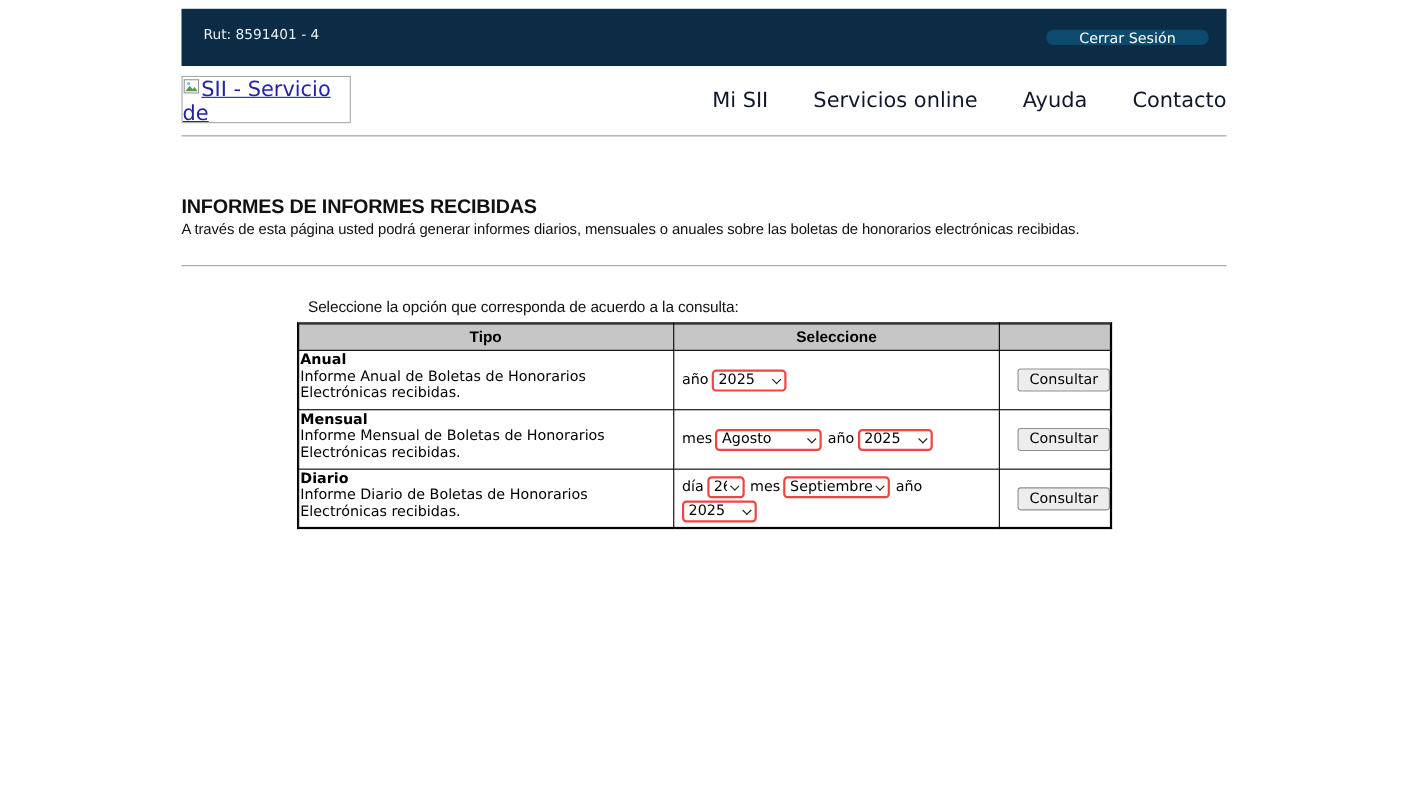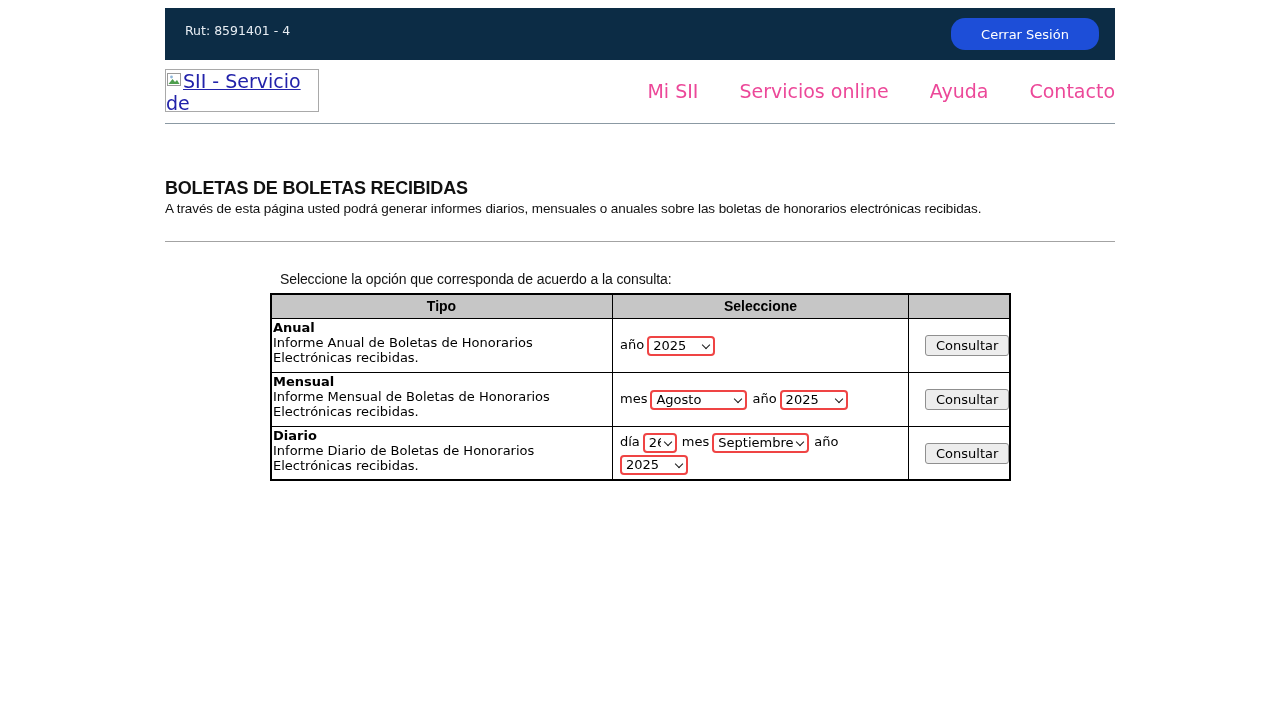--- a/index.html
+++ b/index.html
@@ -8,39 +8,39 @@
   .container { width: 950px; margin: 0 auto; padding-top: 8px; }
 
   
   .topbar {
     background: #0c2c45; height: 52px;
     display: flex; align-items: center; justify-content: space-between;
     padding: 0 16px 0 20px;
   }
   .rut { color: #e7edf3; font-size: 12.5px; position: relative; top: -4px; }
   .logout {
-    background: #1d4ed8; color: #fff; border: none; border-radius: 14px;
+    background: #0c4a6e; color: #fff; border: none; border-radius: 14px;
     font-family: "DejaVu Sans", sans-serif; font-size: 13px;
-    height: 32px; width: 148px; cursor: pointer;
+    height: 14px; width: 148px; cursor: pointer;
   }
 
   
   .header-row {
     display: flex; align-items: center; justify-content: space-between;
     margin-top: 9px; margin-bottom: 11px;
   }
   .logo-box {
     display: block; width: 154px; height: 43px;
     border: 1px solid #a9a9a9; overflow: hidden;
     color: #2222aa; text-decoration: underline;
     font-size: 19px; line-height: 22px; cursor: pointer;
   }
   .broken-icon { display: inline-block; width: 17px; height: 16px; vertical-align: baseline; }
   nav { display: flex; gap: 41px; }
-  nav a { color: #ec4899; text-decoration: none; font-size: 19px; cursor: pointer; white-space: nowrap; }
+  nav a { color: #0f172a; text-decoration: none; font-size: 19px; cursor: pointer; white-space: nowrap; }
 
   .hr1 { border: none; border-top: 1px solid #8b99a3; margin: 0; }
   .hr2 { border: none; border-top: 1px solid #a3a3a3; margin: 25px 0 0 0; }
 
   h1 {
     font-family: "Liberation Sans", sans-serif; font-size: 18px; font-weight: bold;
     color: #111; margin: 54px 0 2px 0; letter-spacing: -0.2px;
   }
   .page-desc {
     font-family: "Liberation Sans", sans-serif; font-size: 13.5px; color: #111;
@@ -116,21 +116,21 @@
     <nav>
       <a>Mi SII</a>
       <a>Servicios online</a>
       <a>Ayuda</a>
       <a>Contacto</a>
     </nav>
   </div>
 
   <hr class="hr1">
 
-  <h1>BOLETAS DE BOLETAS RECIBIDAS</h1>
+  <h1>INFORMES DE INFORMES RECIBIDAS</h1>
   <p class="page-desc">A través de esta página usted podrá generar informes diarios, mensuales o anuales sobre las boletas de honorarios electrónicas recibidas.</p>
 
   <hr class="hr2">
 
   <div class="consulta-wrap">
     <div class="prompt">Seleccione la opción que corresponda de acuerdo a la consulta:</div>
 
     <table>
       <tbody>
           <tr>

